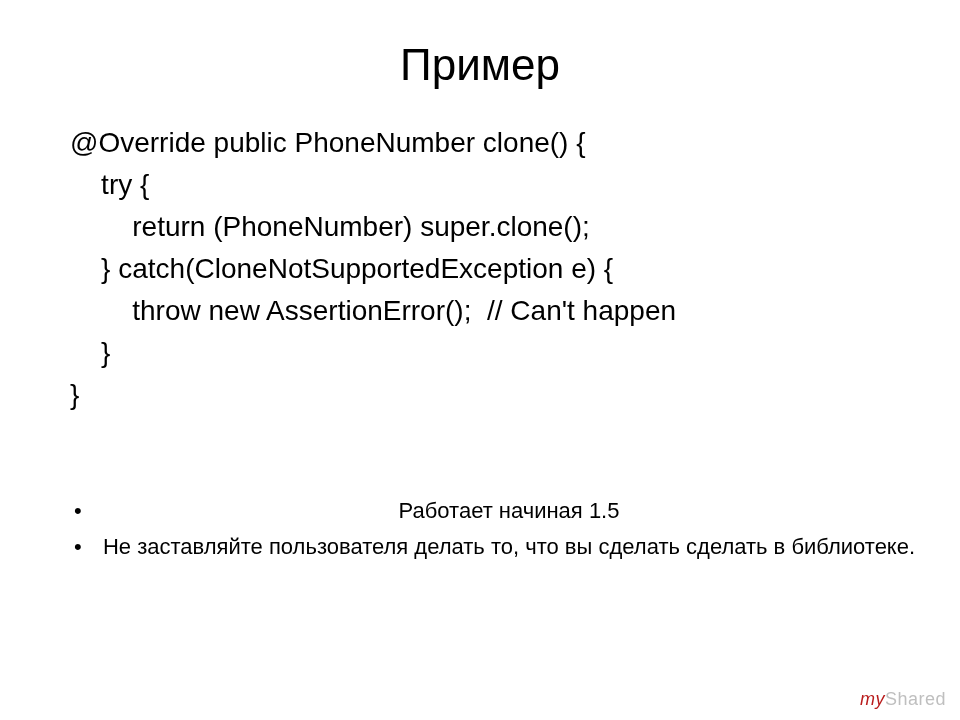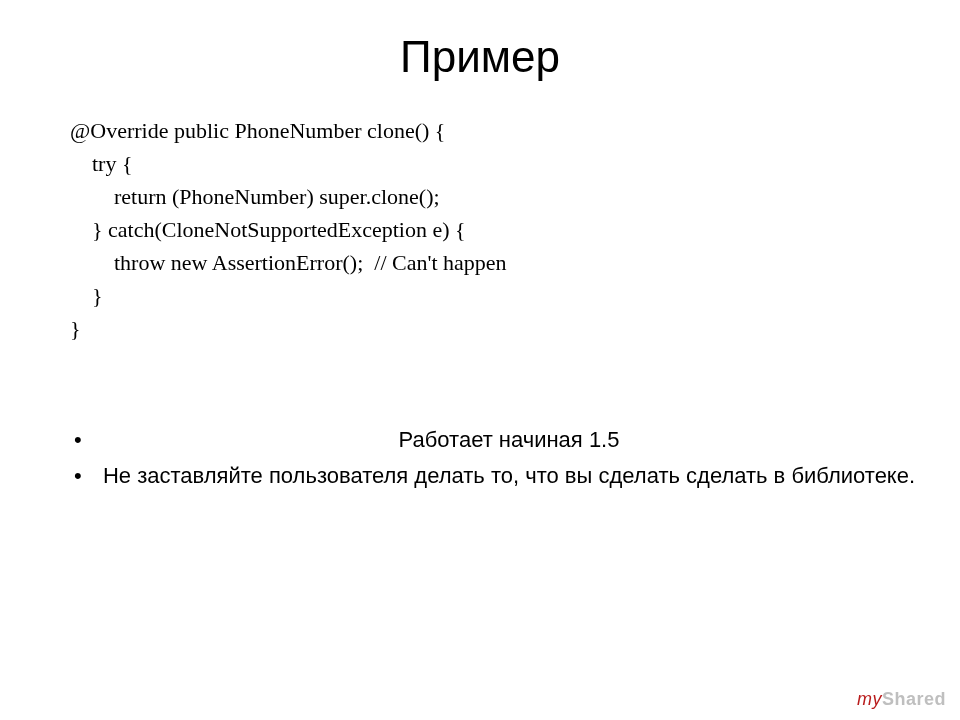--- a/index.html
+++ b/index.html
@@ -11,33 +11,33 @@
       width: 960px;
       height: 720px;
       background: #ffffff;
       font-family: Arial, Helvetica, sans-serif;
       position: relative;
       overflow: hidden;
     }
     .slide {
       width: 100%;
       height: 100%;
-      padding: 20px 40px;
+      padding: 28px 40px;
     }
     .title {
       font-size: 44px;
       font-weight: 400;
       text-align: center;
       margin-top: 12px;
       margin-bottom: 32px;
       color: #000;
     }
     .code-block {
-      font-family: Liberation Serif, serif;
-      font-size: 22px;
+      font-family: Liberation Sans, sans-serif;
+      font-size: 28px;
       line-height: 1.5;
       color: #000;
       white-space: pre;
       margin-left: 30px;
       margin-bottom: 80px;
     }
     .bullets {
       list-style: none;
       margin-left: 30px;
       font-size: 22px;
@@ -65,21 +65,21 @@
       font-family: Arial, sans-serif;
       letter-spacing: 0.5px;
     }
     .watermark .my {
       color: #b91c1c;
       font-weight: 400;
       font-style: italic;
     }
     .watermark .shared {
       color: #bfbfbf;
-      font-weight: 700;
+      font-weight: 400;
     }
   </style>
 </head>
 <body>
 
 <div class="slide">
   <h1 class="title">Пример</h1>
 
   <div class="code-block"><span>@Override public PhoneNumber clone() {</span>
 <span>    try {</span>

